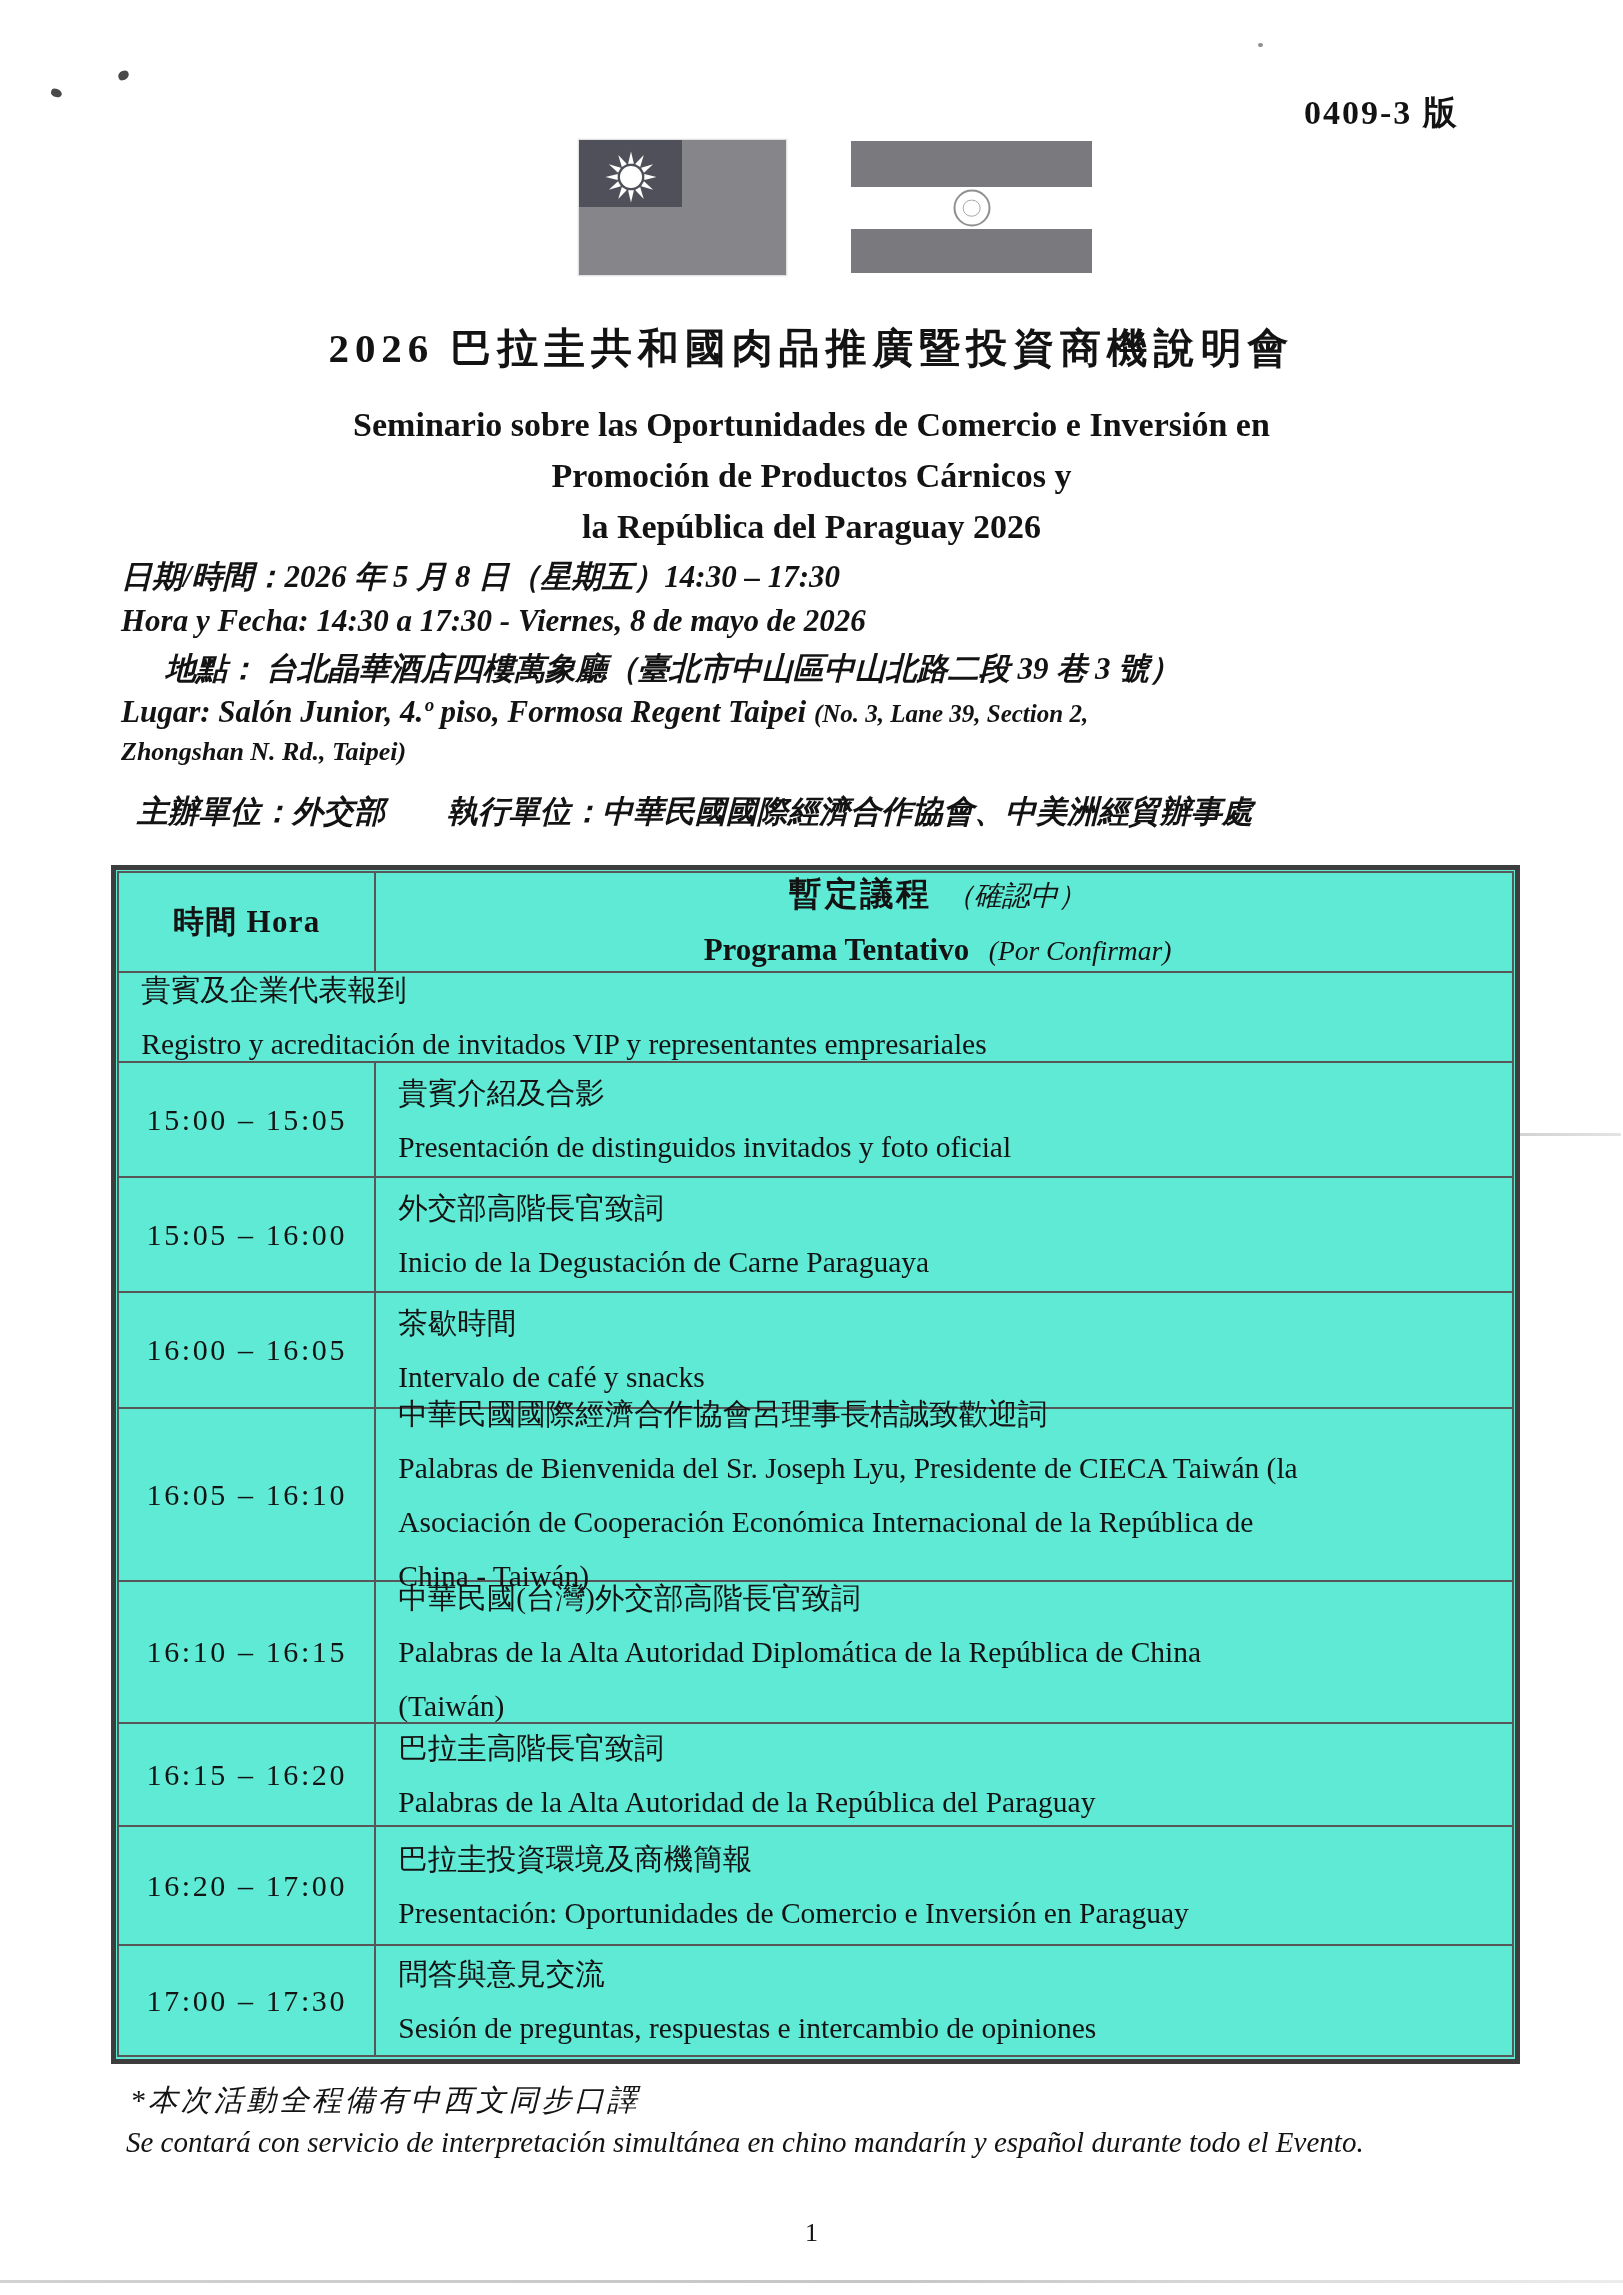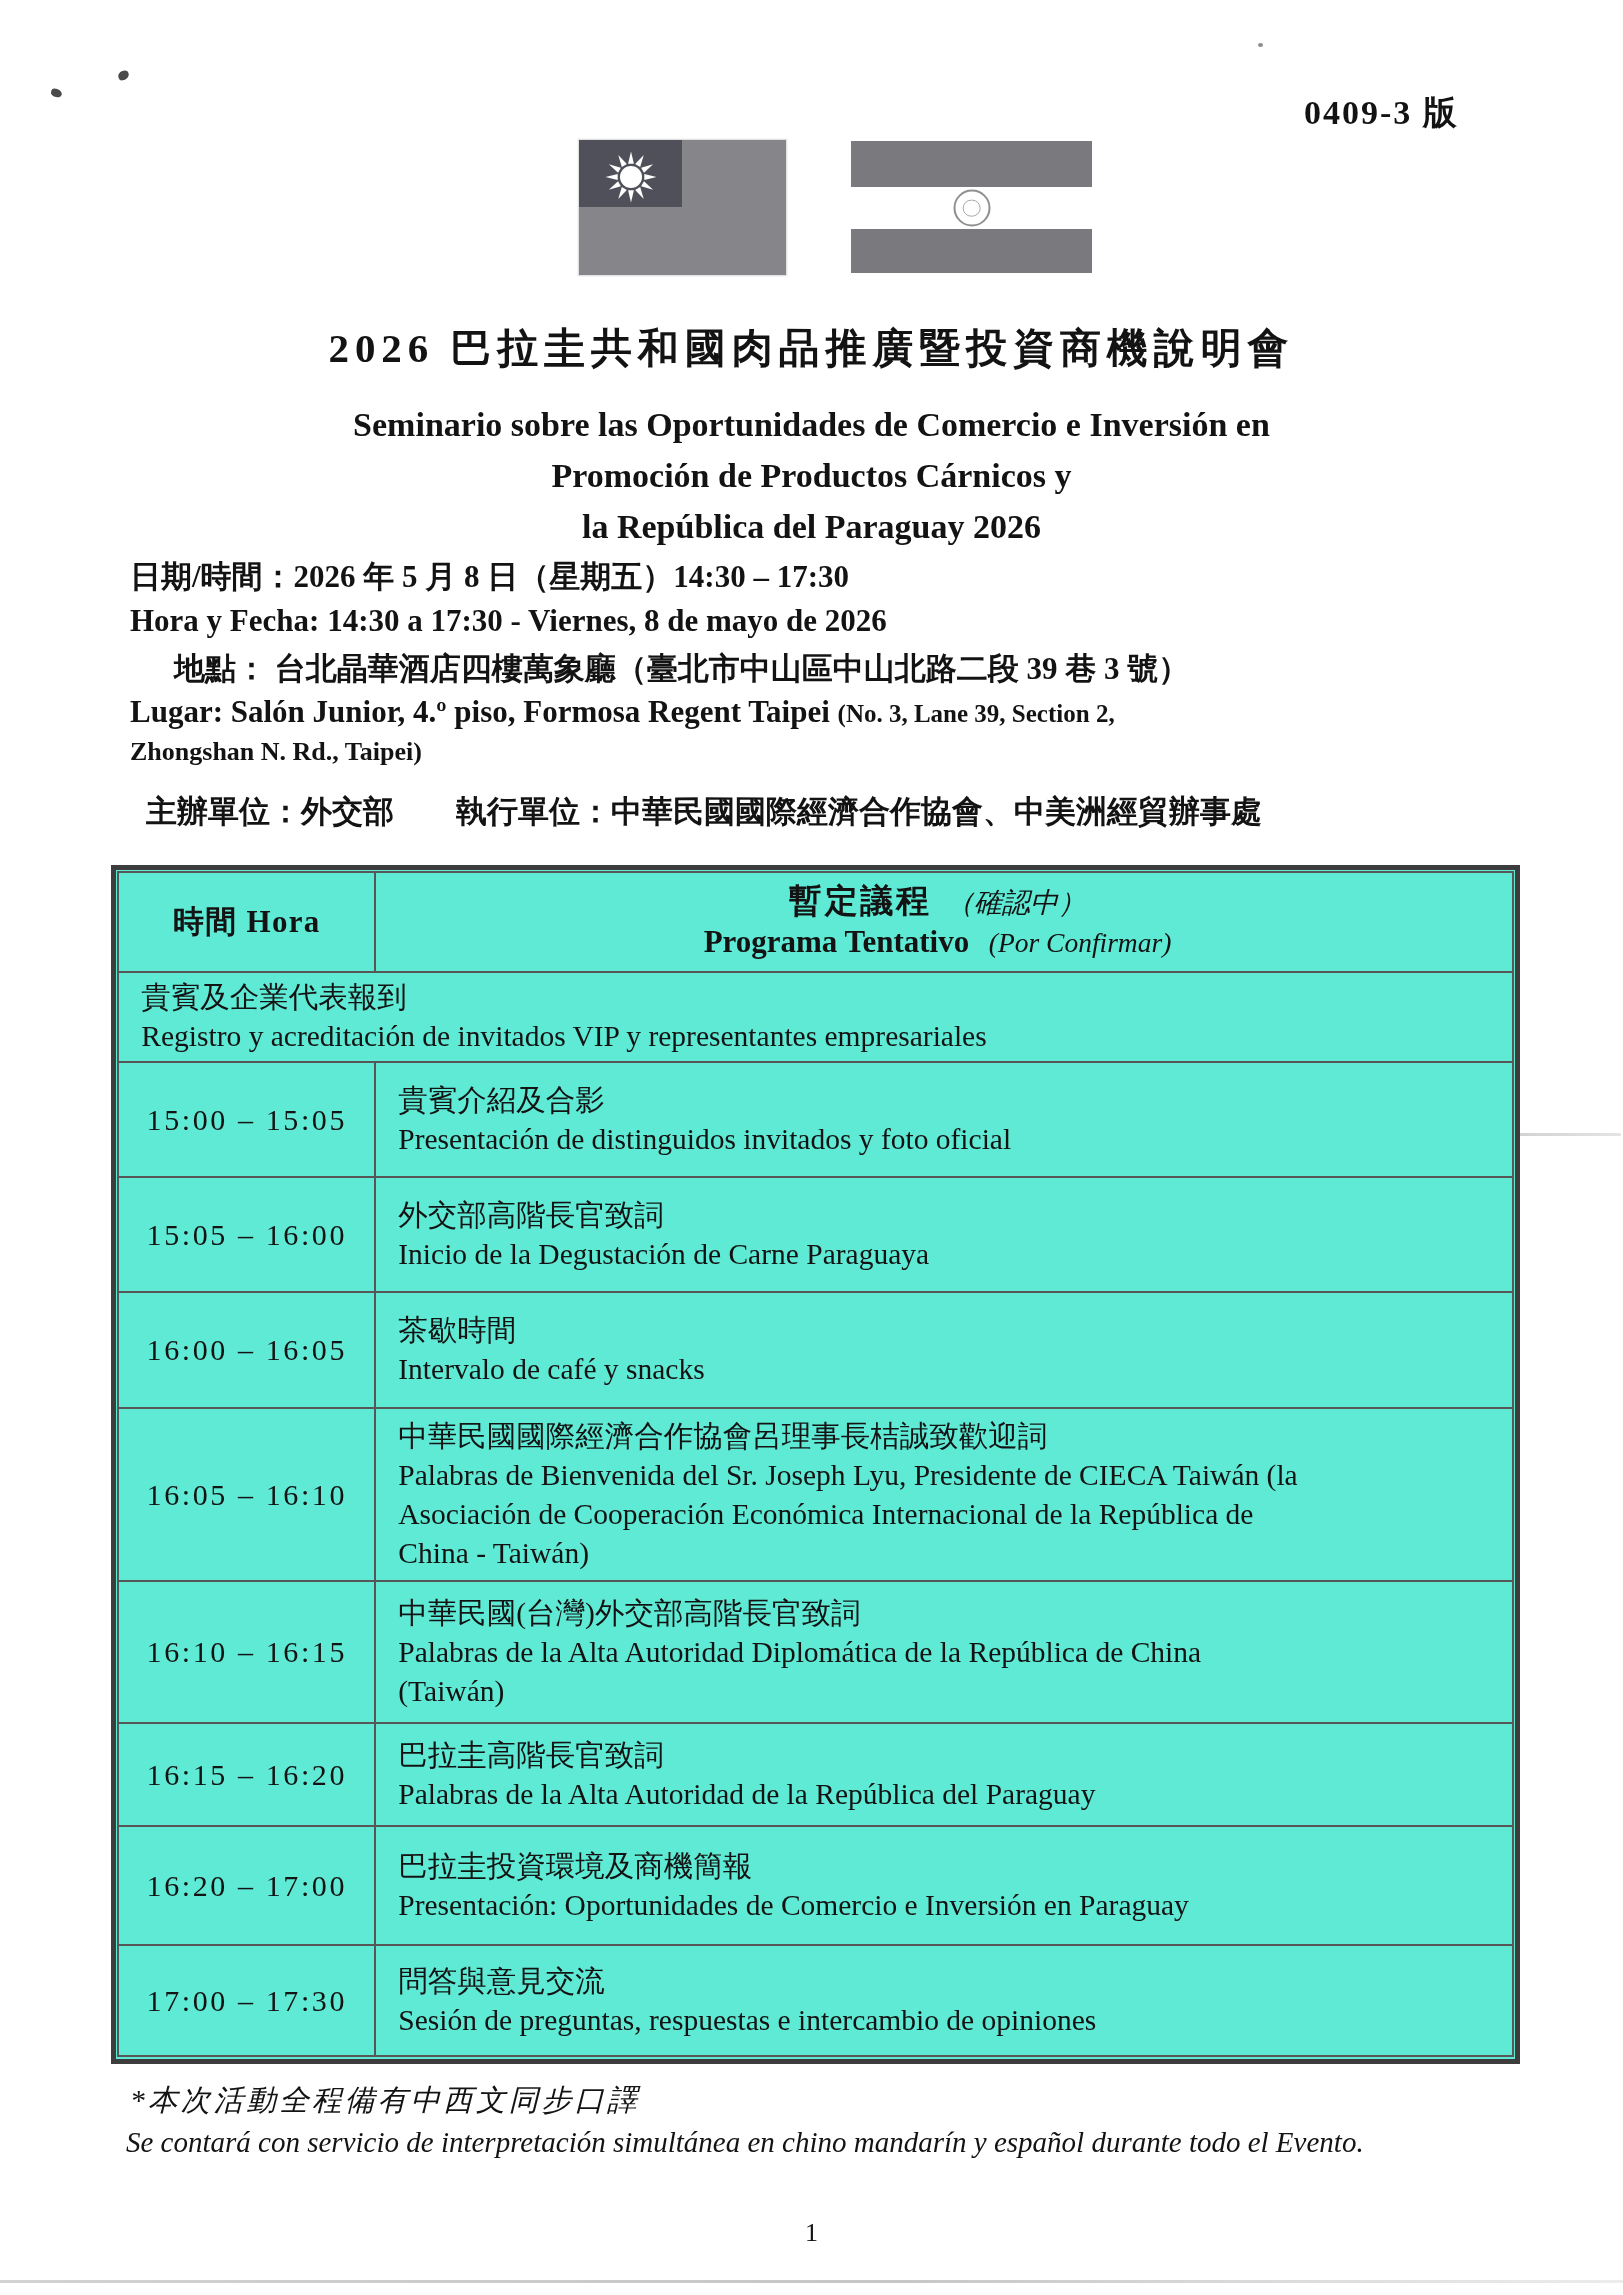--- a/index.html
+++ b/index.html
@@ -27,38 +27,38 @@
   .flag-py .emblem{position:absolute;left:50%;top:67px;transform:translate(-50%,-50%);
     width:33px;height:33px;border:2px solid #909090;border-radius:50%;}
   .flag-py .emblem::after{content:"";position:absolute;left:50%;top:50%;transform:translate(-50%,-50%);
     width:15.7px;height:15.7px;border:1.3px solid #a8a8a8;border-radius:50%;}
   
   .title-zh{position:absolute;top:321px;left:0;width:1623px;text-align:center;
     font-size:41px;font-weight:bold;letter-spacing:5.9px;}
   .title-es{position:absolute;top:399px;left:0;width:1623px;text-align:center;
     font-size:34px;font-weight:bold;line-height:51px;}
   
-  .info-line{position:absolute;left:130px;font-weight:bold;white-space:nowrap;}
+  .info-line{position:absolute;left:121px;font-weight:bold;white-space:nowrap;font-style:italic;}
   .il1{top:556px;font-size:31px;}
   .il2{top:603px;font-size:31px;}
   .il3{top:648px;font-size:31px;margin-left:44px;}
   .il4{top:694px;font-size:31px;}
   .il4 .small{font-size:25px;}
   .il5{top:737px;font-size:26px;}
   .il6{top:791px;font-size:31px;margin-left:16px;}
   
   .table-outer{position:absolute;left:111px;top:865px;width:1409px;
     border:5.9px solid #3d3d3d;padding:1.3px;box-sizing:border-box;background:#5eead4;}
   .table-inner{border:2px solid #575757;}
   .trow{display:flex;border-top:2px solid #575757;box-sizing:content-box;}
   .trow.first{border-top:none;}
   .tcell-time{width:255px;flex:none;display:flex;align-items:center;justify-content:center;
     font-size:30px;letter-spacing:2.6px;border-right:2px solid #575757;}
   .tcell-body{flex:1;display:flex;flex-direction:column;justify-content:center;
-    padding:5.2px 13px 5.2px 22px;font-size:29.5px;line-height:39px;}
+    padding:5.2px 13px 5.2px 22px;font-size:29.5px;line-height:54px;}
   .tcell-body .es{max-width:916px;}
   .header-row .tcell-time{font-weight:bold;font-size:31px;letter-spacing:1.3px;}
   .tcell-head{align-items:center;text-align:center;padding-left:0;}
   .head-line1 .zh-b{font-size:33px;font-weight:bold;letter-spacing:2.6px;}
   .head-line1 .note{font-size:28px;font-style:italic;margin-left:14.4px;}
   .head-line2 .es-b{font-size:31px;font-weight:bold;}
   .head-line2 .note{font-size:27.5px;font-style:italic;margin-left:19.6px;}
   
   .fn-zh{position:absolute;left:130px;top:2081px;font-size:29.5px;font-style:italic;letter-spacing:3.3px;}
   .fn-es{position:absolute;left:126px;top:2126px;font-size:29px;font-style:italic;}

